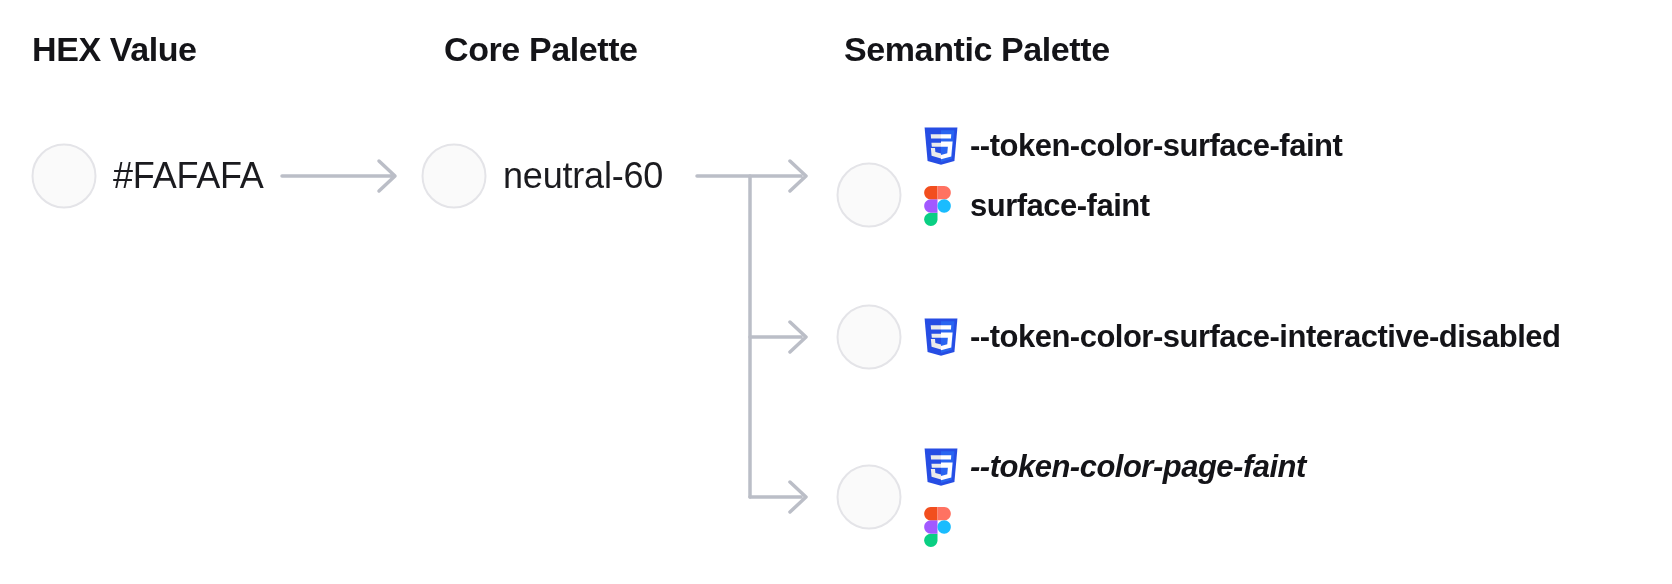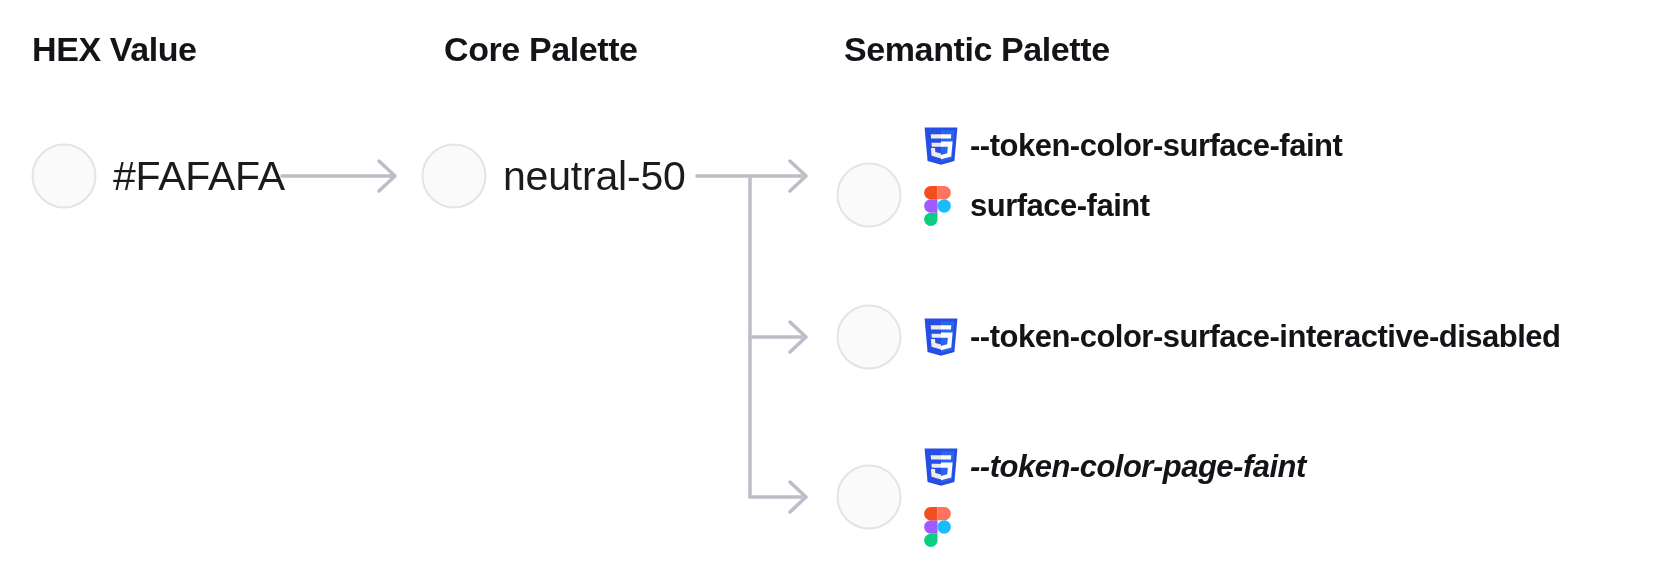--- a/index.html
+++ b/index.html
@@ -39,21 +39,21 @@
   .node.hex-node { left: 31px; top: 143px; }
   .node.core-node { left: 421px; top: 143px; }
 
   .swatch { display: block; flex: 0 0 auto; }
   .swatch circle {
     stroke: #e4e4e8;
     stroke-width: 2;
   }
 
   .node-label {
-    font-size: 41px;
+    font-size: 36px;
     font-weight: 400;
     letter-spacing: -0.2px;
     color: #1b1b1f;
     white-space: nowrap;
   }
 
   .connector-layer {
     position: absolute;
     left: 0;
     top: 0;
@@ -132,21 +132,21 @@
     <svg class="swatch" width="66" height="66" xmlns="http://www.w3.org/2000/svg">
       <circle cx="33" cy="33" r="31.5" fill="#FAFAFA"></circle>
     </svg>
     <span class="node-label">#FAFAFA</span>
   </div>
 
   <div class="node core-node">
     <svg class="swatch" width="66" height="66" xmlns="http://www.w3.org/2000/svg">
       <circle cx="33" cy="33" r="31.5" fill="#FAFAFA"></circle>
     </svg>
-    <span class="node-label">neutral-50</span>
+    <span class="node-label">neutral-60</span>
   </div>
 
   <div class="semantic-row r0">
     <svg class="swatch" width="66" height="66" xmlns="http://www.w3.org/2000/svg">
       <circle cx="33" cy="33" r="31.5" fill="#FAFAFA"></circle>
     </svg>
     <div class="token-lines">
       <div class="token-line">
         <span class="icon-slot">
           <svg width="34" height="38" viewBox="70 95 372 420" xmlns="http://www.w3.org/2000/svg">

